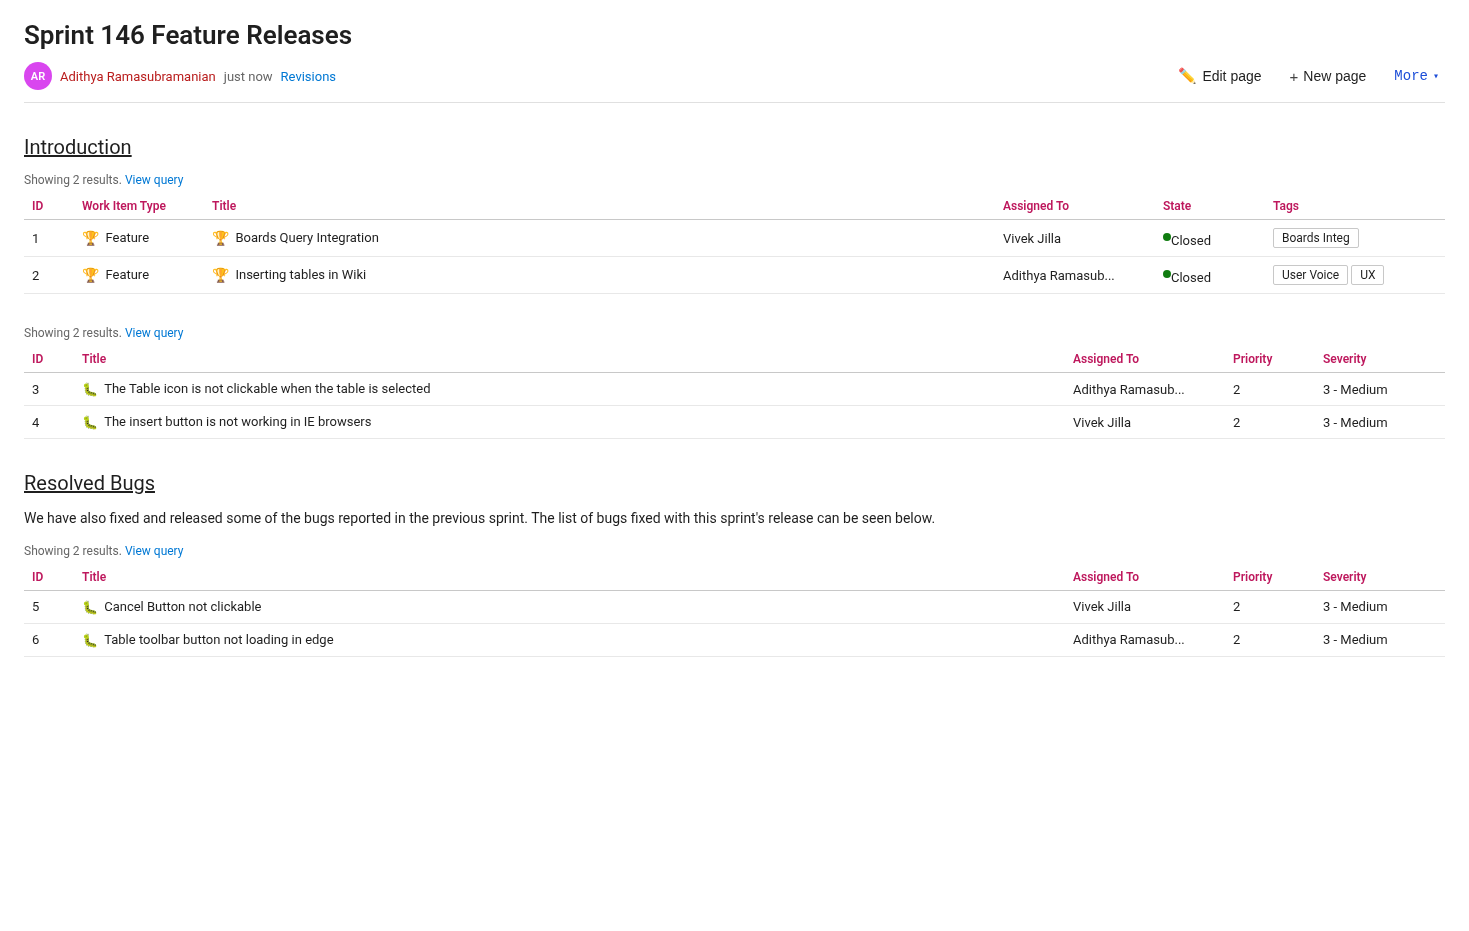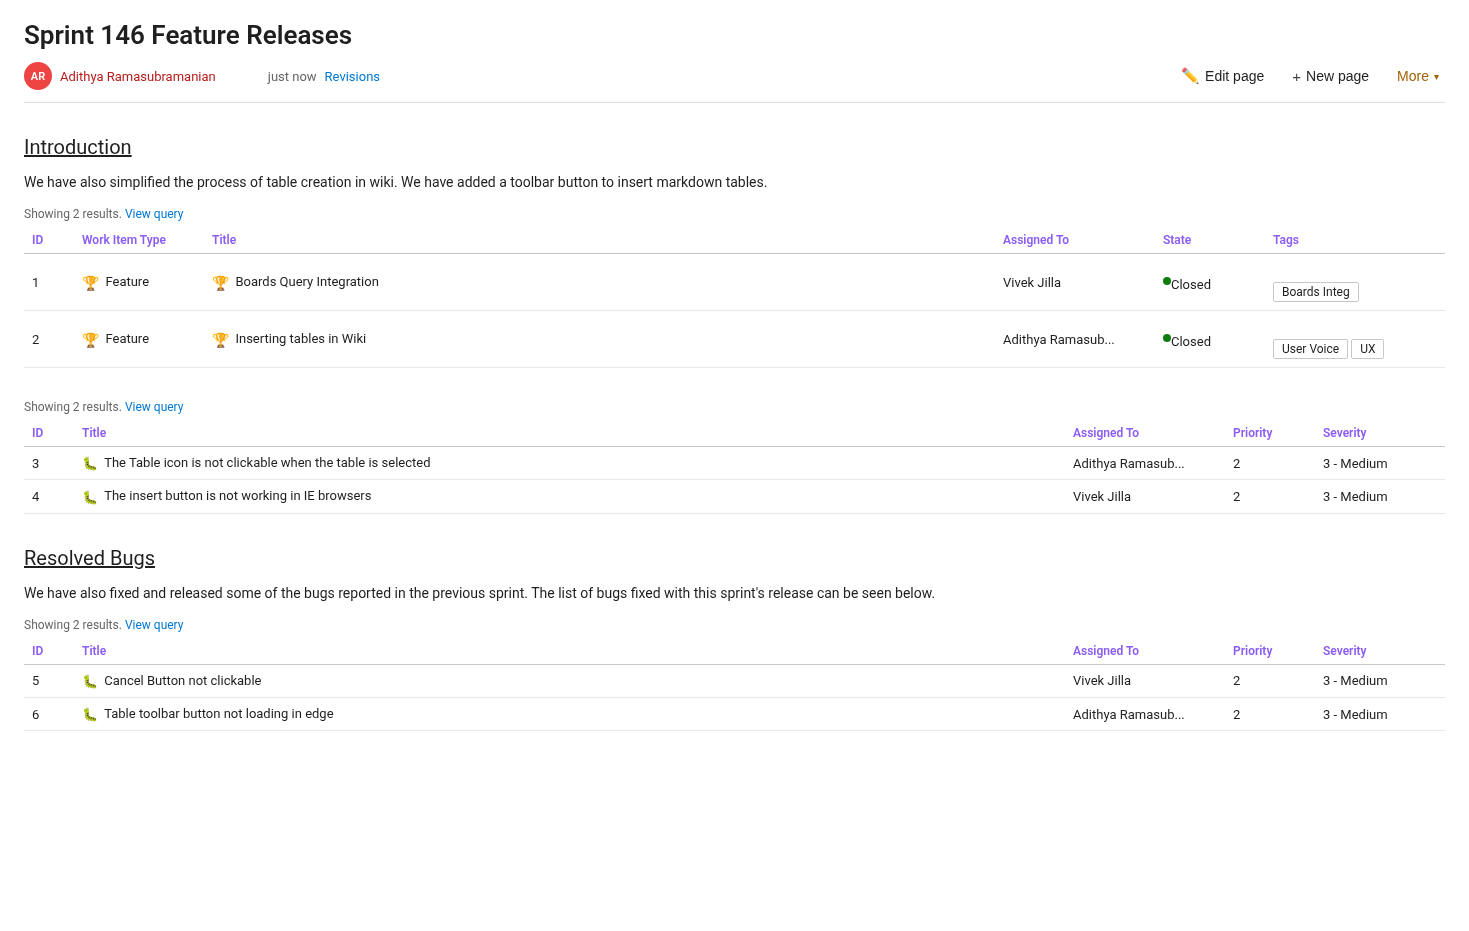--- a/index.html
+++ b/index.html
@@ -28,39 +28,38 @@
       gap: 8px;
       padding-bottom: 12px;
       border-bottom: 1px solid #e0e0e0;
       position: relative;
     }
 
     .avatar {
       width: 28px;
       height: 28px;
       border-radius: 50%;
-      background: #ef4444;
+      background: #d946ef;
       color: #fff;
       display: flex;
       align-items: center;
       justify-content: center;
       font-size: 11px;
       font-weight: 600;
       flex-shrink: 0;
     }
 
     .meta-author {
       font-size: 13px;
       color: #b91c1c;
     }
 
     .meta-time {
       font-size: 13px;
       color: #666;
-      margin-left: 44px;
     }
 
     .meta-revisions {
       font-size: 13px;
       color: #0078d4;
       cursor: pointer;
       text-decoration: none;
     }
 
     .toolbar-right {
@@ -81,21 +80,22 @@
       border: none;
       padding: 4px 6px;
     }
 
     .toolbar-btn .icon {
       font-size: 15px;
       color: #444;
     }
 
     .toolbar-btn.more {
-      color: #a16207;
+      color: #1d4ed8;
+      font-family: Liberation Mono, monospace;
     }
 
     .content {
       padding: 24px 24px 40px 24px;
     }
 
     .section-heading {
       font-size: 20px;
       font-weight: 400;
       color: #1f1f1f;
@@ -127,21 +127,21 @@
     .query-table {
       width: 100%;
       border-collapse: collapse;
       margin-bottom: 32px;
     }
 
     .query-table th {
       text-align: left;
       font-size: 12px;
       font-weight: 600;
-      color: #8b5cf6;
+      color: #be185d;
       padding: 6px 8px;
       border-bottom: 1px solid #c8c8c8;
     }
 
     .query-table td {
       font-size: 13px;
       color: #1f1f1f;
       padding: 8px 8px;
       border-bottom: 1px solid #e8e8e8;
       vertical-align: middle;
@@ -172,21 +172,20 @@
     .state-dot.closed { background: #107c10; }
 
     .tag-badge {
       display: inline-block;
       padding: 2px 8px;
       border: 1px solid #c8c8c8;
       border-radius: 2px;
       font-size: 12px;
       color: #1f1f1f;
       margin-right: 3px;
-      margin-top: 20px;
     }
 
     .item-icon {
       display: inline-block;
       margin-right: 6px;
       font-size: 14px;
       vertical-align: middle;
     }
 
     .bug-icon {
@@ -226,21 +225,20 @@
         <span style="font-size:10px;">▾</span>
       </button>
     </div>
   </div>
 </div>
 
 <div class="content">
 
   <div class="section-block">
     <h2 class="section-heading">Introduction</h2>
-    <p class="section-para">We have also simplified the process of table creation in wiki. We have added a toolbar button to insert markdown tables.</p>
 
     <div class="showing-results">
       <span>Showing 2 results.</span>
       <a class="view-query-link"> View query</a>
     </div>
 
     <table class="query-table">
       <thead>
         <tr>
           <th class="col-id">ID</th>

